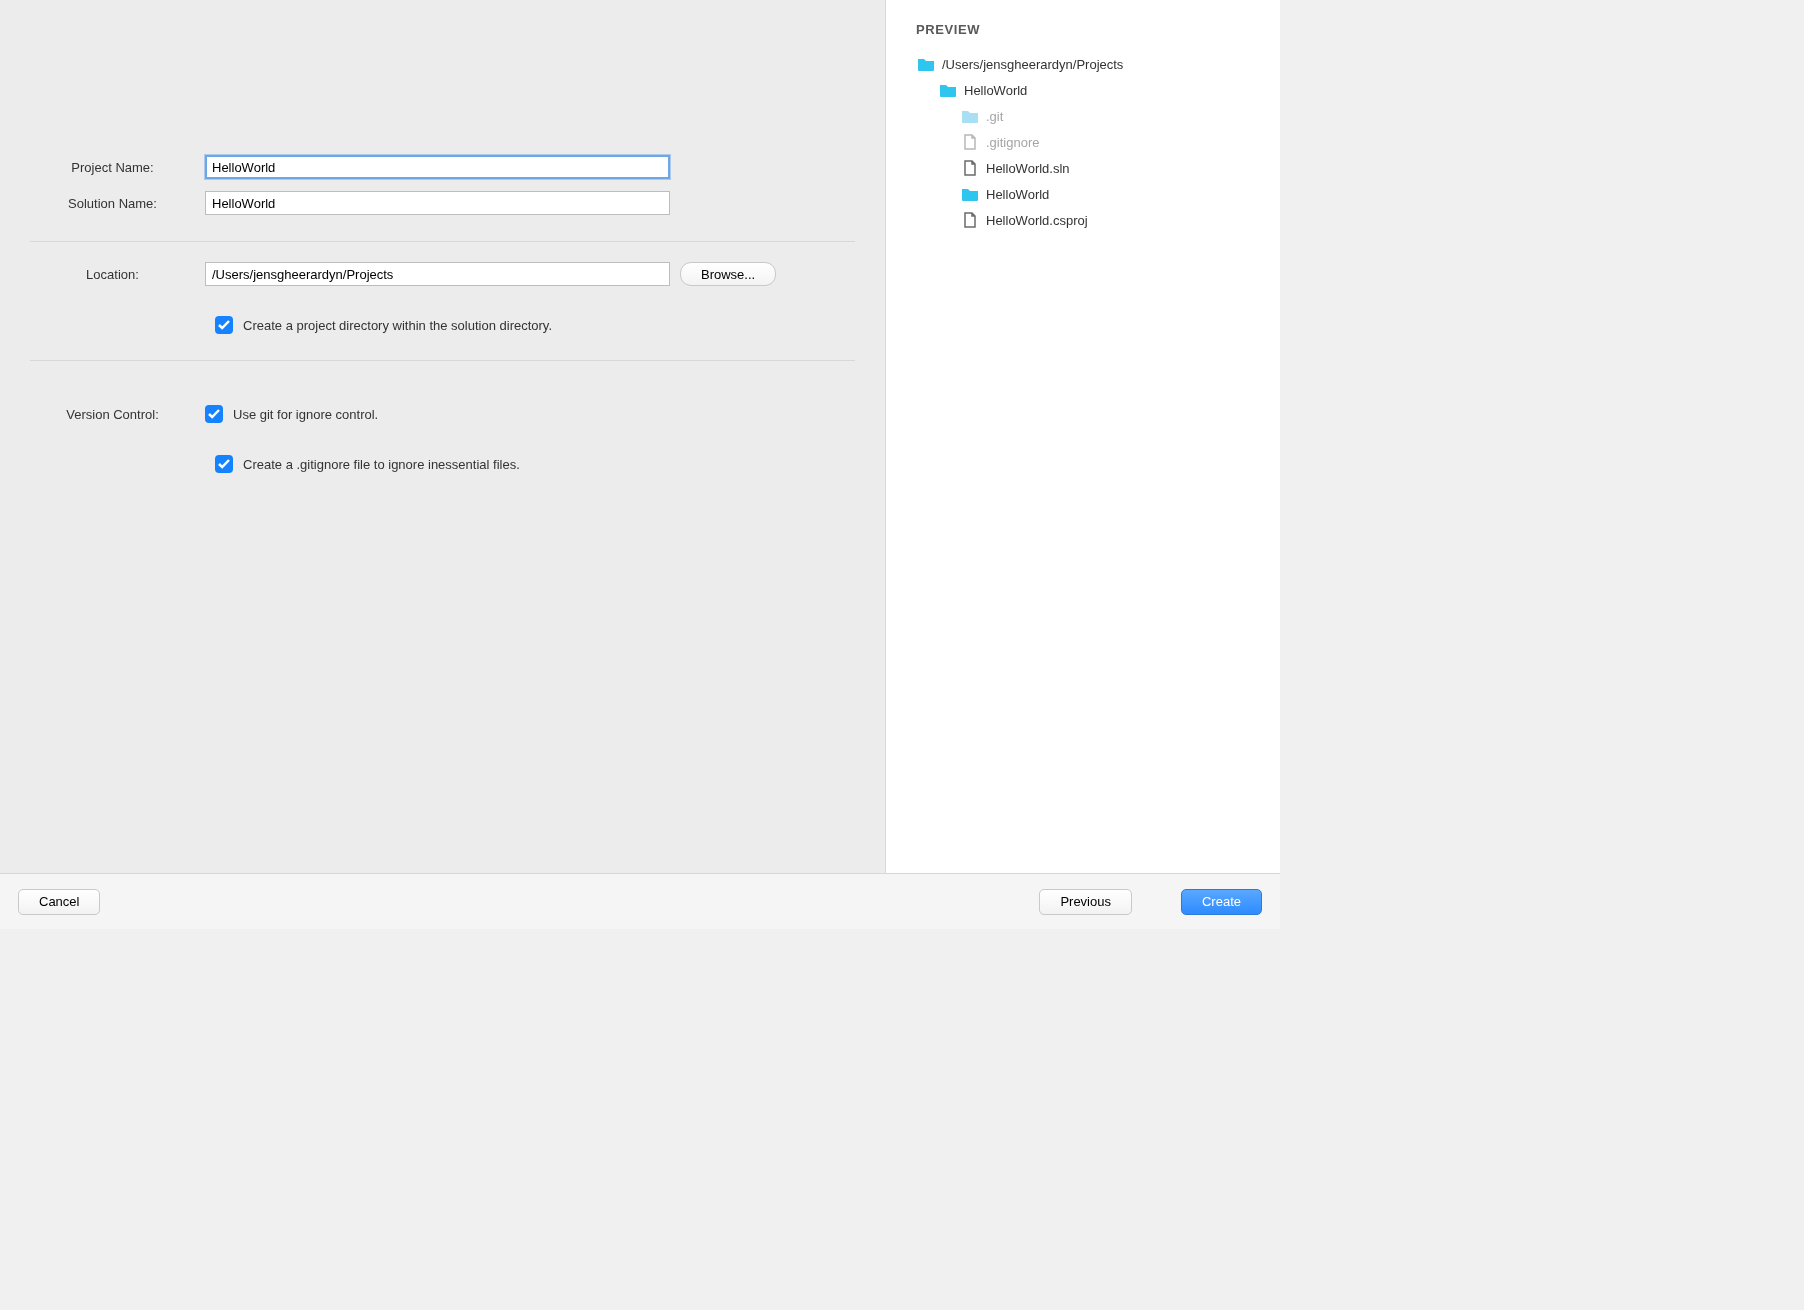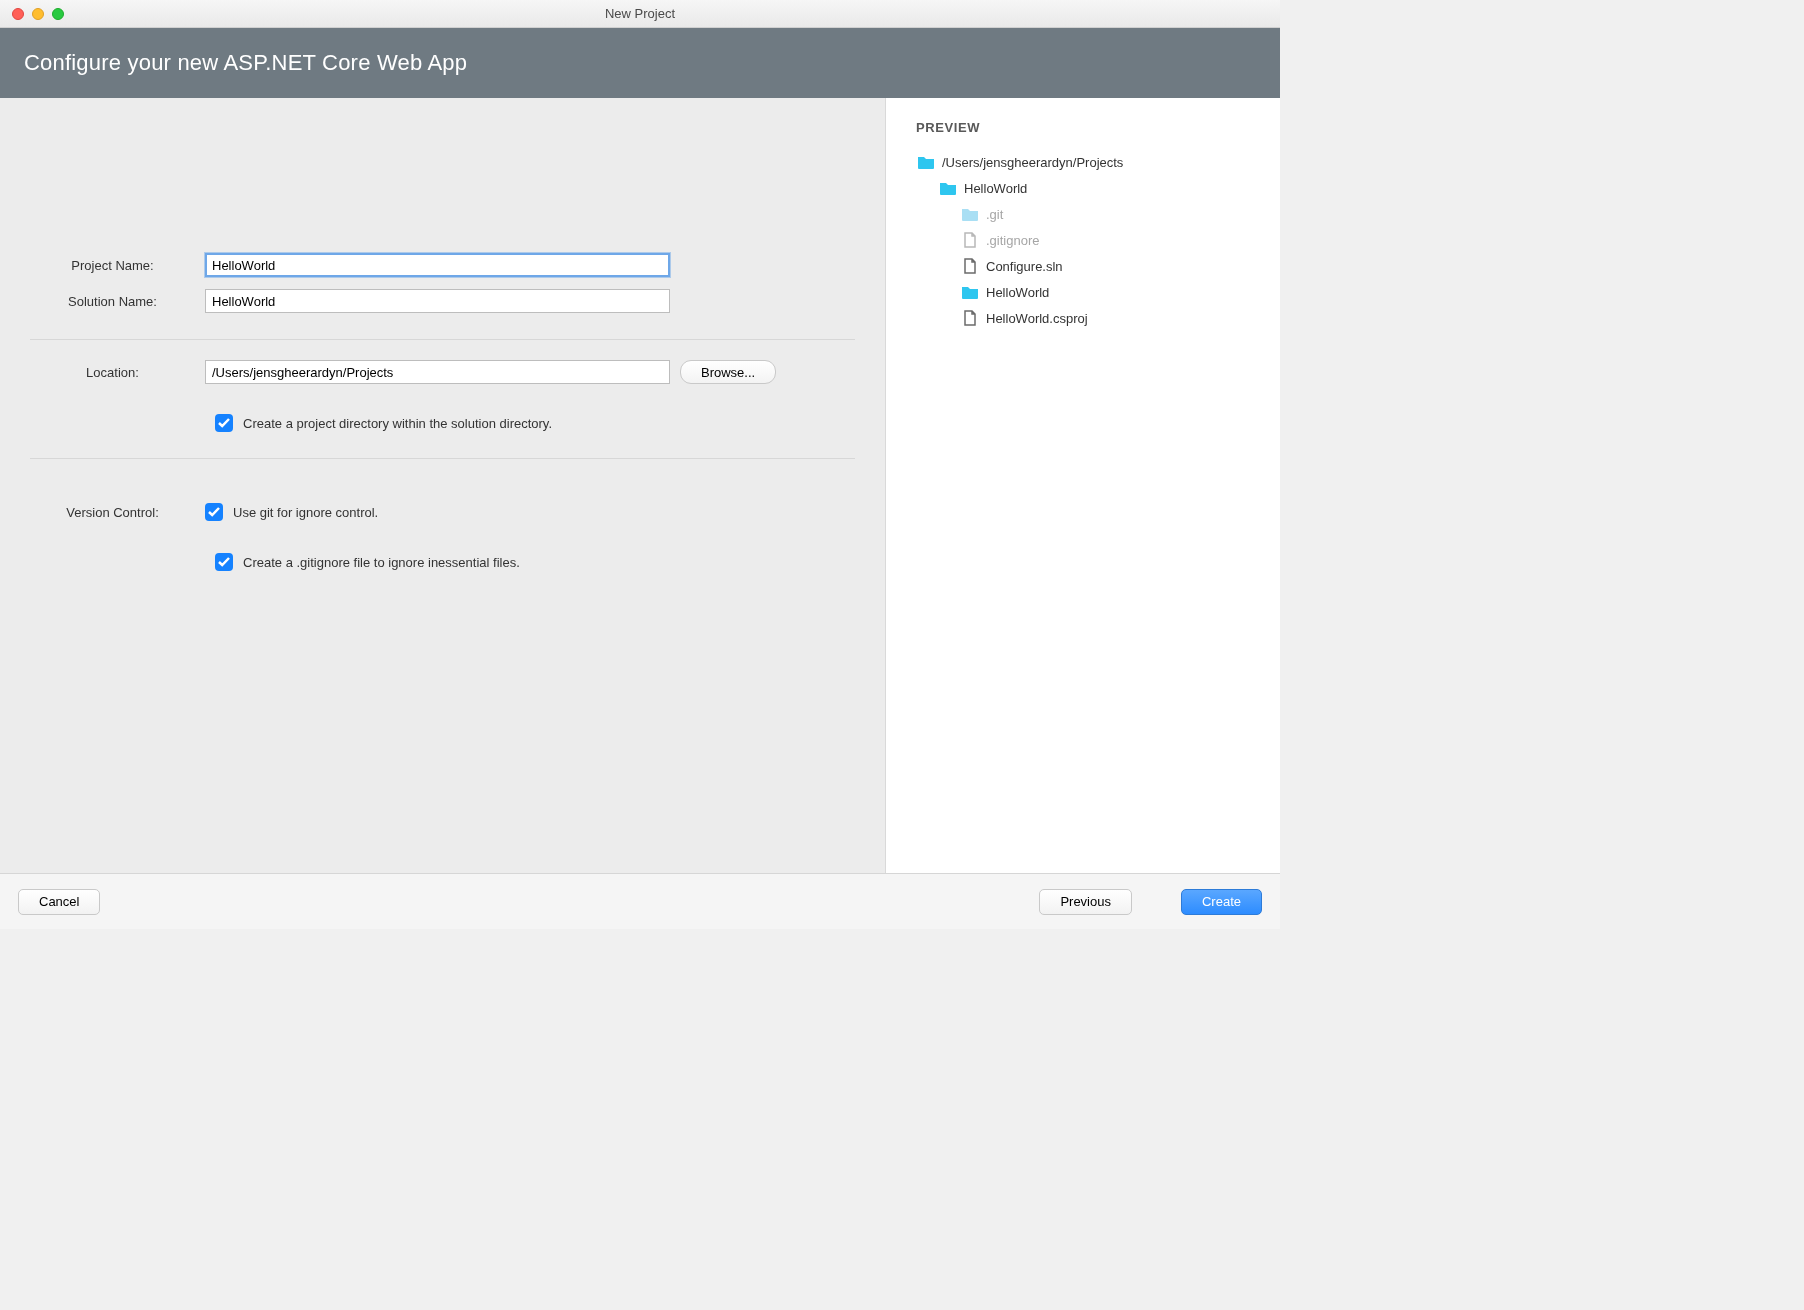--- a/index.html
+++ b/index.html
@@ -117,32 +117,21 @@
       border: 1px solid #2d7bd8;
       color: #fff;
     }
     .btn.cancel { margin-left: 0; }
     .vc-group { margin-top: 24px; }
   </style>
 </head>
 <body>
 
 <div class="window">
-  <div class="titlebar">
-    <div class="traffic-lights">
-      <div class="tl red"></div>
-      <div class="tl yellow"></div>
-      <div class="tl green"></div>
-    </div>
-    <div class="titlebar-title">New Project</div>
-  </div>
-
-  <div class="header-band">
-    <span>Configure your new ASP.NET Core Web App</span>
-  </div>
+
 
   <div class="content">
     <div class="form-pane">
       <div class="spacer-top"></div>
 
       <div class="row">
         <div class="lbl">Project Name:</div>
         <input class="txt wide focus" type="text" value="HelloWorld" style="">
       </div>
 
@@ -224,21 +213,21 @@
               </svg>
             </span>
             <span>.gitignore</span>
           </div>
           <div class="tree-row indent-2">
             <span class="icon file-icon">
               <svg viewBox="0 0 14 16">
                 <path fill="none" stroke="#6b6b6b" stroke-width="1.5" d="M2 1 h7 l3 3 v11 H2 Z M9 1 v3 h3"></path>
               </svg>
             </span>
-            <span>Configure.sln</span>
+            <span>HelloWorld.sln</span>
           </div>
           <div class="tree-row indent-2">
             <span class="icon folder-icon">
               <svg viewBox="0 0 18 14">
                 <path fill="#2ec6ef" d="M1 2 h6 l2 2 h8 v9 a1 1 0 0 1 -1 1 H2 a1 1 0 0 1 -1 -1 Z"></path>
               </svg>
             </span>
             <span>HelloWorld</span>
           </div>
           <div class="tree-row indent-3">

